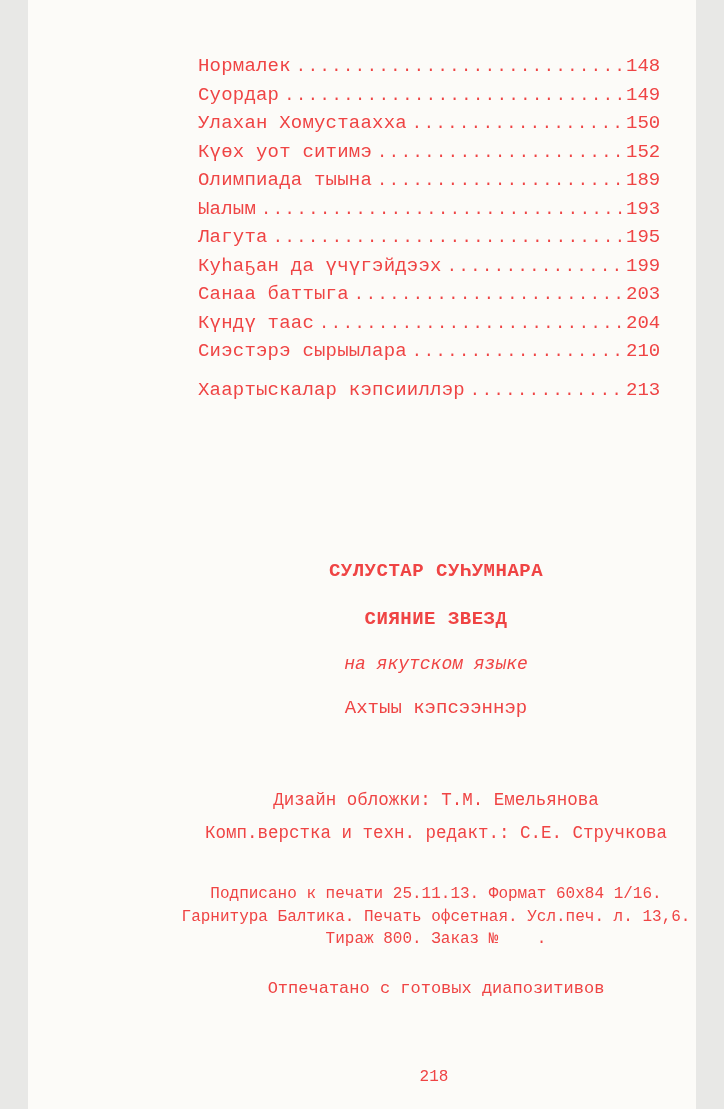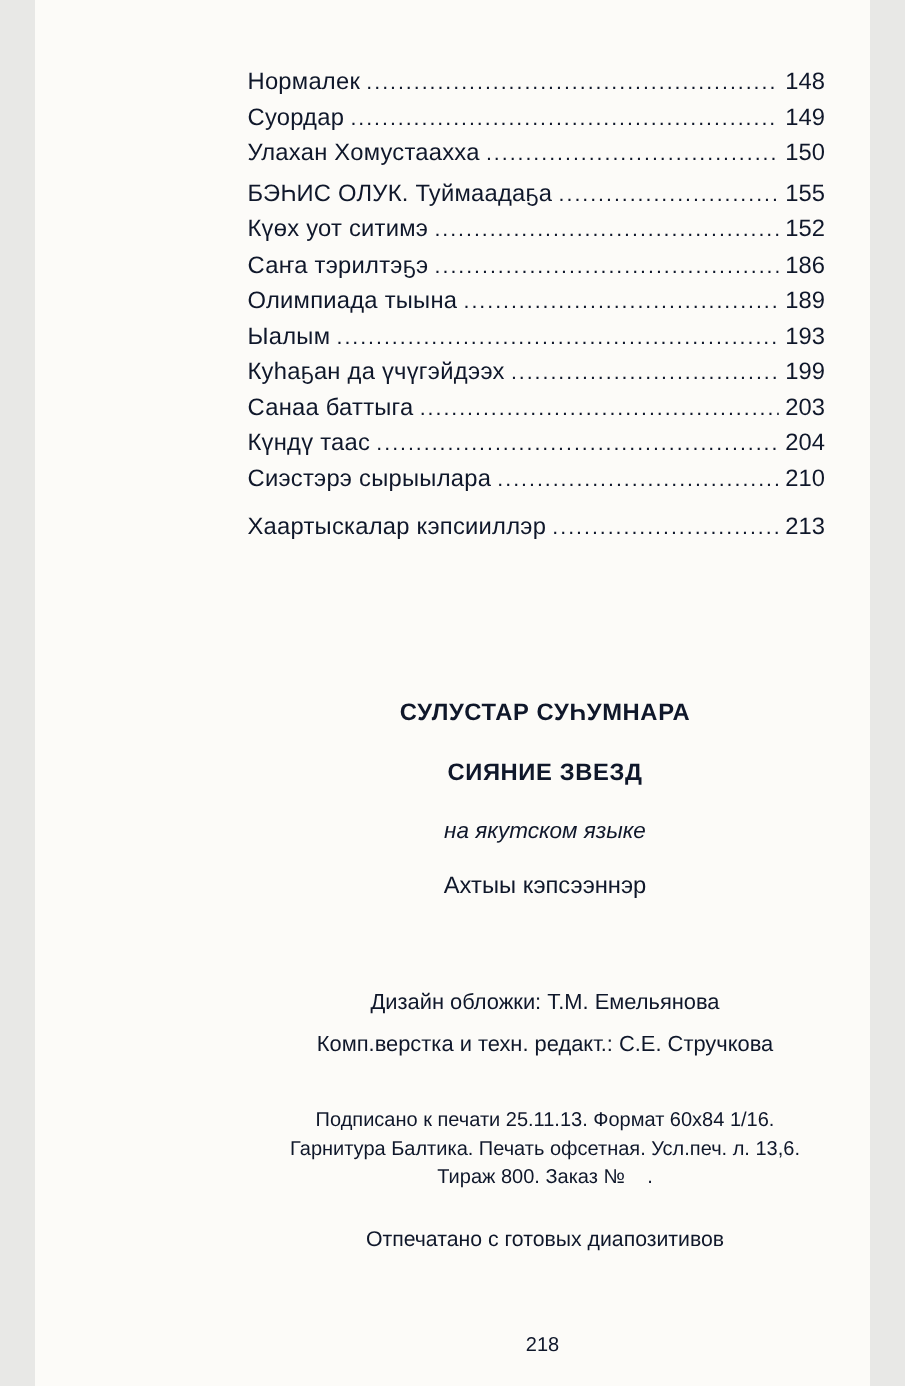--- a/index.html
+++ b/index.html
@@ -6,22 +6,22 @@
     margin: 0;
     padding: 0;
     background: #e8e8e6;
   }
   .page {
     position: relative;
     width: 668px;
     height: 1109px;
     margin: 0 auto;
     background: #fcfbf8;
-    color: #0f172a;
-    font-family: Liberation Sans, sans-serif;
+    color: #ef4444;
+    font-family: Liberation Mono, monospace;
     overflow: hidden;
   }
 
   
   .toc {
     position: absolute;
     top: 52px;
     left: 170px;
     width: 462px;
   }
@@ -130,50 +130,45 @@
       <span class="toc-dots"></span>
       <span class="toc-page">149</span>
     </div>
 
     <div class="toc-row">
       <span class="toc-title">Улахан Хомустаахха</span>
       <span class="toc-dots"></span>
       <span class="toc-page">150</span>
     </div>
 
-    <div class="toc-row gap-sm">
-      <span class="toc-title">БЭҺИС ОЛУК. Туймаадаҕа</span>
-      <span class="toc-dots"></span>
-      <span class="toc-page">155</span>
-    </div>
 
     <div class="toc-row">
       <span class="toc-title">Күөх уот ситимэ</span>
       <span class="toc-dots"></span>
       <span class="toc-page">152</span>
     </div>
 
-    <div class="toc-row">
-      <span class="toc-title">Саҥа тэрилтэҕэ</span>
-      <span class="toc-dots"></span>
-      <span class="toc-page">186</span>
-    </div>
 
     <div class="toc-row">
       <span class="toc-title">Олимпиада тыына</span>
       <span class="toc-dots"></span>
       <span class="toc-page">189</span>
     </div>
 
     <div class="toc-row">
       <span class="toc-title">Ыалым</span>
       <span class="toc-dots"></span>
       <span class="toc-page">193</span>
     </div>
 
+    <div class="toc-row">
+      <span class="toc-title">Лагута</span>
+      <span class="toc-dots"></span>
+      <span class="toc-page">195</span>
+    </div>
 
     <div class="toc-row">
       <span class="toc-title">Куһаҕан да үчүгэйдээх</span>
       <span class="toc-dots"></span>
       <span class="toc-page">199</span>
     </div>
 
     <div class="toc-row">
       <span class="toc-title">Санаа баттыга</span>
       <span class="toc-dots"></span>

